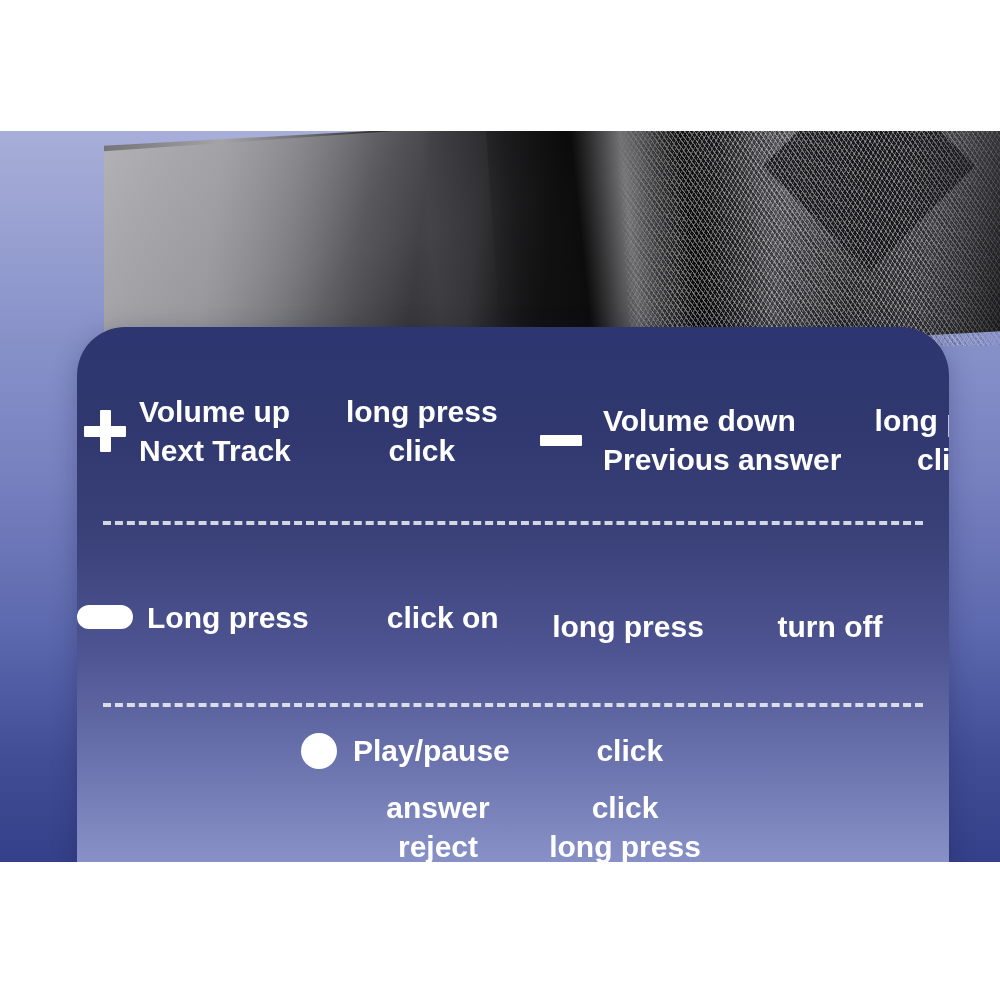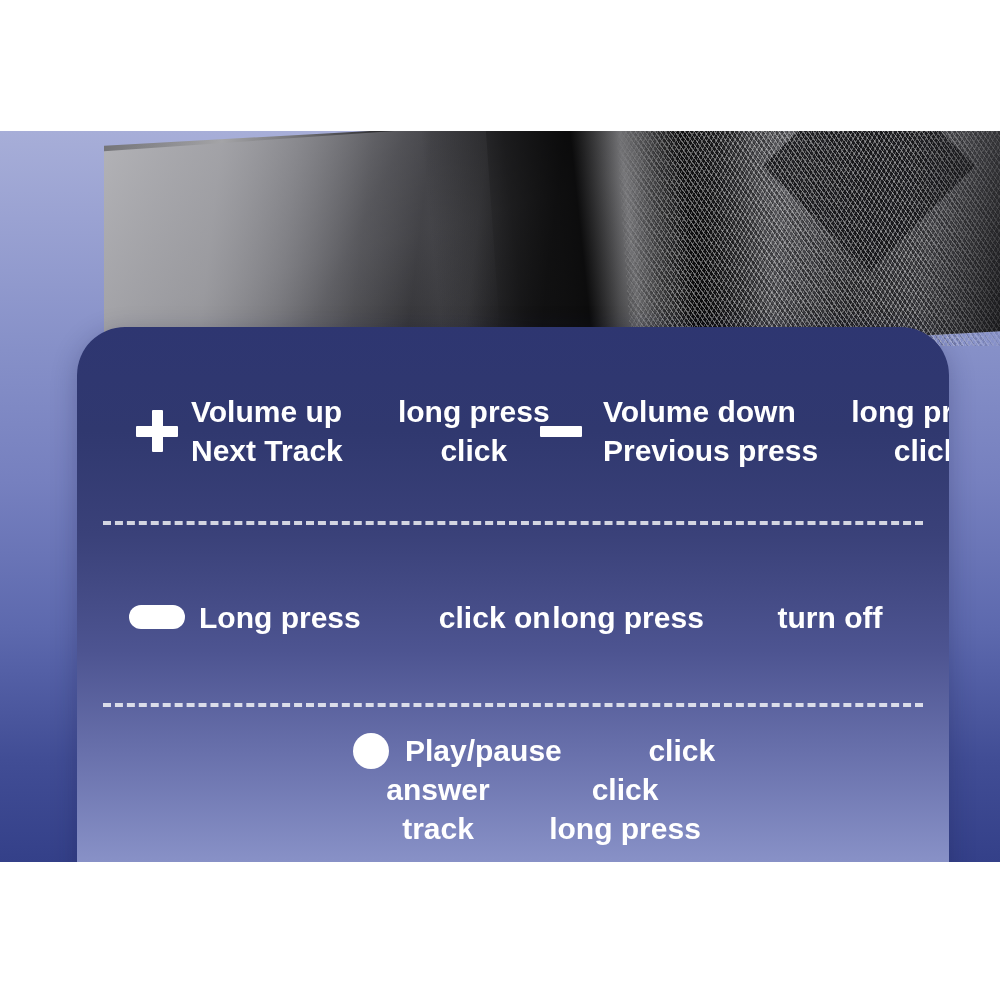--- a/index.html
+++ b/index.html
@@ -177,22 +177,22 @@
   }
   .sep-1 { top: 194px; }
   .sep-2 { top: 376px; }
 
   
   .half {
     display: flex;
     align-items: center;
     box-sizing: border-box;
   }
-  .half-left  { width: 444px; padding-left: 52px; }
-  .half-right { width: 428px; padding-left: 12px; }
+  .half-left  { width: 444px; }
+  .half-right { width: 428px; padding-left: 12px; margin-top: 18px; }
 
   
   .icon-slot {
     flex: 0 0 auto;
     display: flex;
     align-items: center;
     justify-content: center;
     width: 56px;
   }
   .icon-plus {
@@ -311,21 +311,21 @@
               <div class="txt txt-act">click</div>
             </div>
           </div>
 
           <div class="half half-right">
             <div class="icon-slot">
               <div class="icon-minus"></div>
             </div>
             <div class="fn-col">
               <div class="txt txt-fn">Volume down</div>
-              <div class="txt txt-fn">Previous press</div>
+              <div class="txt txt-fn">Previous answer</div>
             </div>
             <div class="act-col">
               <div class="txt txt-act">long press</div>
               <div class="txt txt-act">click</div>
             </div>
           </div>
         </div>
 
         <div class="sep sep-1"></div>
 
@@ -365,21 +365,21 @@
               <div class="txt txt-fn">Play/pause</div>
             </div>
             <div class="act-col">
               <div class="txt txt-act">click</div>
             </div>
           </div>
 
           <div class="half half-right">
             <div class="act-col">
               <div class="txt txt-act">answer</div>
-              <div class="txt txt-act">track</div>
+              <div class="txt txt-act">reject</div>
             </div>
             <div class="act-col second">
               <div class="txt txt-act">click</div>
               <div class="txt txt-act">long press</div>
             </div>
           </div>
         </div>
 
       </div>
     </div>

